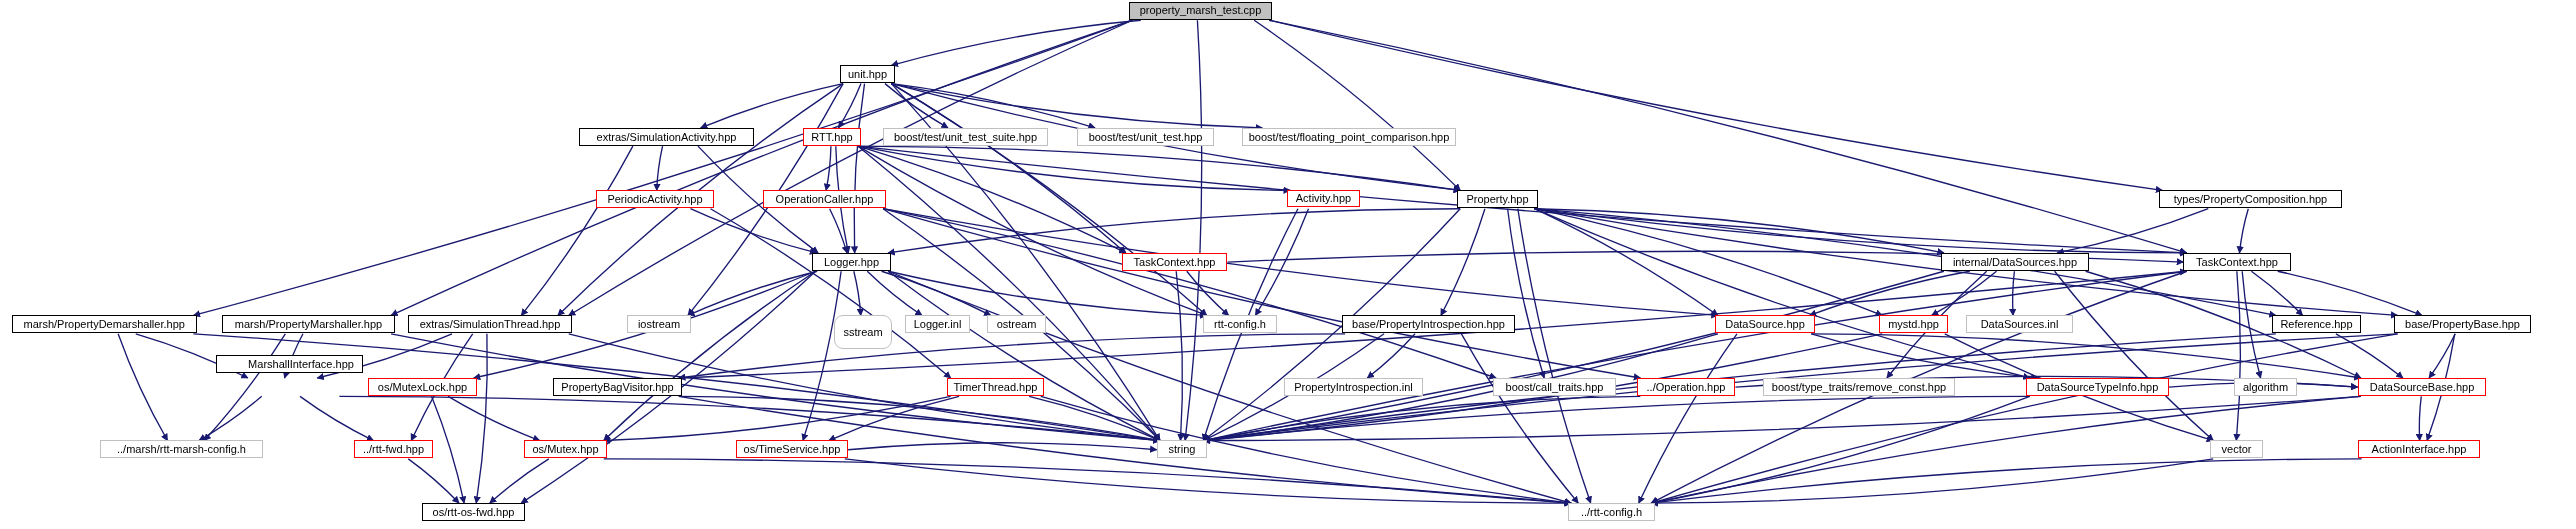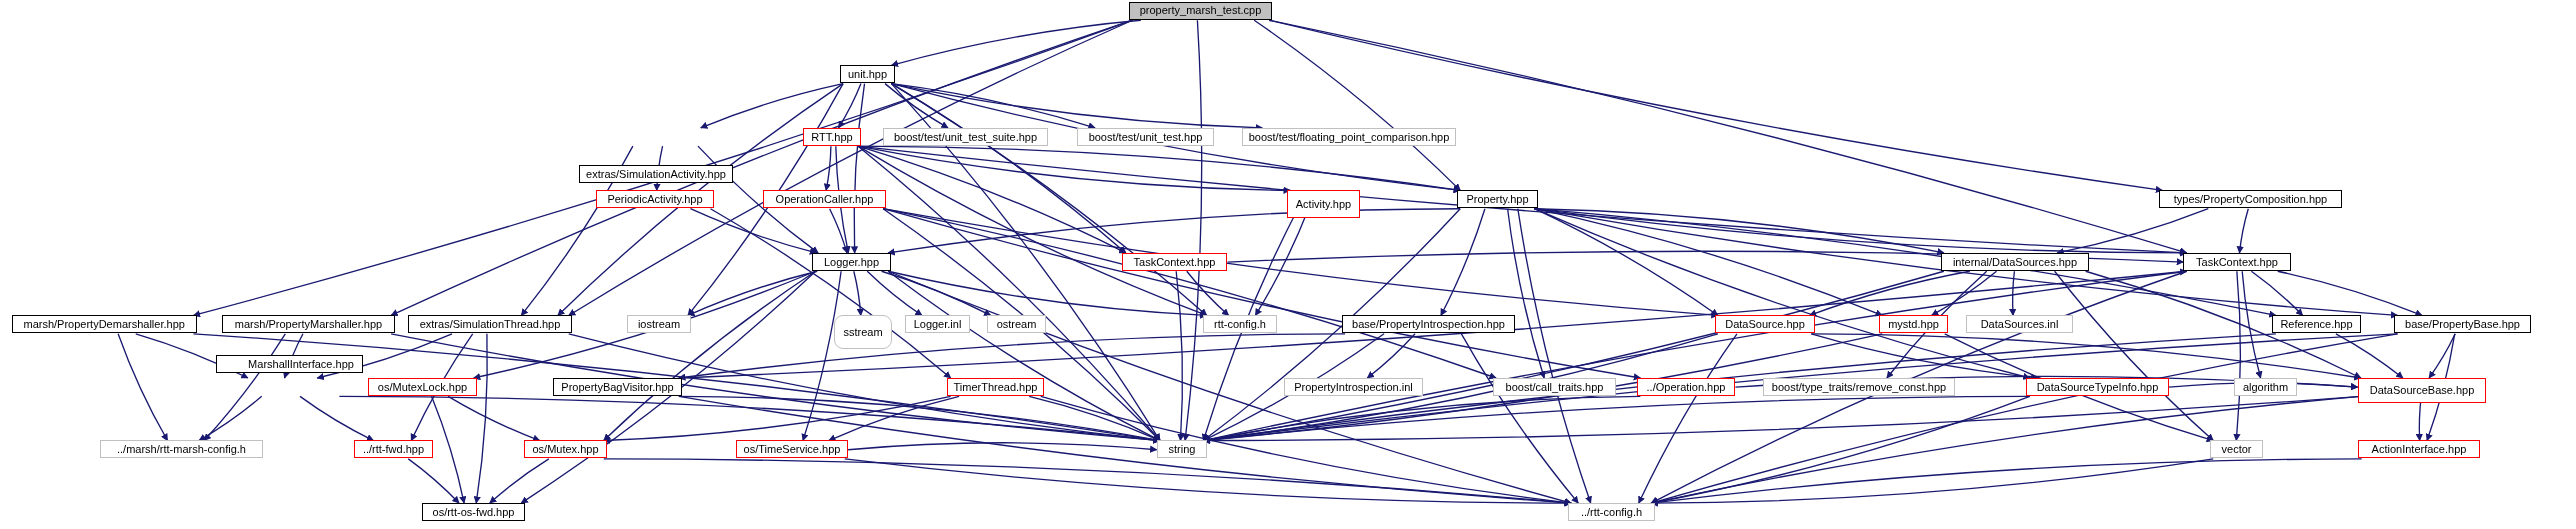--- a/index.html
+++ b/index.html
@@ -162,42 +162,42 @@
         <path d="M 2654 550 Q 2319.0382184703717 602.4199858307645 1980 603" marker-end="url(#ar)"></path>
       </g>
   </svg>
   <div id="nodes">
       <div class="node n-root" style="left: 1129px; top: 1.7px; width: 143px; height: 18.3px; font-size: 11px;">
         <span class="lbl">property_marsh_test.cpp</span>
       </div>
       <div class="node n-black" style="left: 840px; top: 65px; width: 55px; height: 18.3px; font-size: 11px;">
         <span class="lbl">unit.hpp</span>
       </div>
-      <div class="node n-black" style="left: 579px; top: 128px; width: 154px; height: 18.3px; font-size: 11px; margin-top: 37px;">
+      <div class="node n-black" style="left: 579px; top: 128px; width: 175px; height: 18.3px; font-size: 11px;">
         <span class="lbl">extras/SimulationActivity.hpp</span>
       </div>
       <div class="node n-red" style="left: 803px; top: 128px; width: 58px; height: 18.3px; font-size: 11px;">
         <span class="lbl">RTT.hpp</span>
       </div>
       <div class="node n-grey" style="left: 883px; top: 128px; width: 165px; height: 18.3px; font-size: 11px;">
         <span class="lbl">boost/test/unit_test_suite.hpp</span>
       </div>
       <div class="node n-grey" style="left: 1077px; top: 128px; width: 137px; height: 18.3px; font-size: 11px;">
         <span class="lbl">boost/test/unit_test.hpp</span>
       </div>
       <div class="node n-grey" style="left: 1242px; top: 128px; width: 214px; height: 18.3px; font-size: 11px; justify-content: center;">
         <span class="lbl">boost/test/floating_point_comparison.hpp</span>
       </div>
       <div class="node n-red" style="left: 596px; top: 190px; width: 118px; height: 18.3px; font-size: 11px;">
         <span class="lbl">PeriodicActivity.hpp</span>
       </div>
       <div class="node n-red" style="left: 763px; top: 190px; width: 123px; height: 18.3px; font-size: 11px;">
         <span class="lbl">OperationCaller.hpp</span>
       </div>
-      <div class="node n-red" style="left: 1287px; top: 190px; width: 73px; height: 28px; font-size: 11px;">
+      <div class="node n-red" style="left: 1287px; top: 190px; width: 73px; height: 17px; font-size: 11px;">
         <span class="lbl">Activity.hpp</span>
       </div>
       <div class="node n-black" style="left: 1457px; top: 190px; width: 81px; height: 18.3px; font-size: 11px;">
         <span class="lbl">Property.hpp</span>
       </div>
       <div class="node n-black" style="left: 2159px; top: 190px; width: 183px; height: 18.3px; font-size: 11px;">
         <span class="lbl">types/PropertyComposition.hpp</span>
       </div>
       <div class="node n-black" style="left: 812px; top: 253px; width: 79px; height: 18.3px; font-size: 11px;">
         <span class="lbl">Logger.hpp</span>
@@ -276,21 +276,21 @@
       </div>
       <div class="node n-grey" style="left: 1763px; top: 378px; width: 192px; height: 18.3px; font-size: 11px;">
         <span class="lbl">boost/type_traits/remove_const.hpp</span>
       </div>
       <div class="node n-red" style="left: 2026px; top: 378px; width: 143px; height: 18.3px; font-size: 11px;">
         <span class="lbl">DataSourceTypeInfo.hpp</span>
       </div>
       <div class="node n-grey" style="left: 2234px; top: 378px; width: 63px; height: 18.3px; font-size: 11px;">
         <span class="lbl">algorithm</span>
       </div>
-      <div class="node n-red" style="left: 2358px; top: 378px; width: 128px; height: 25px; font-size: 11px;">
+      <div class="node n-red" style="left: 2358px; top: 378px; width: 128px; height: 18px; font-size: 11px;">
         <span class="lbl">DataSourceBase.hpp</span>
       </div>
       <div class="node n-grey" style="left: 100px; top: 440px; width: 163px; height: 18.3px; font-size: 11px;">
         <span class="lbl">../marsh/rtt-marsh-config.h</span>
       </div>
       <div class="node n-red" style="left: 354px; top: 440px; width: 79px; height: 18.3px; font-size: 11px;">
         <span class="lbl">../rtt-fwd.hpp</span>
       </div>
       <div class="node n-red" style="left: 524px; top: 440px; width: 83px; height: 18.3px; font-size: 11px;">
         <span class="lbl">os/Mutex.hpp</span>

